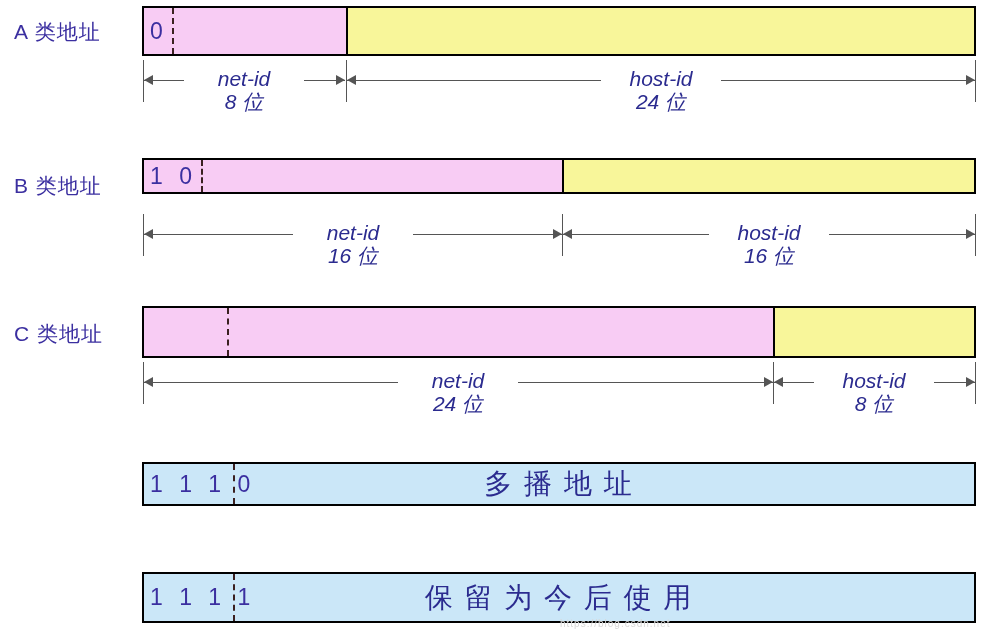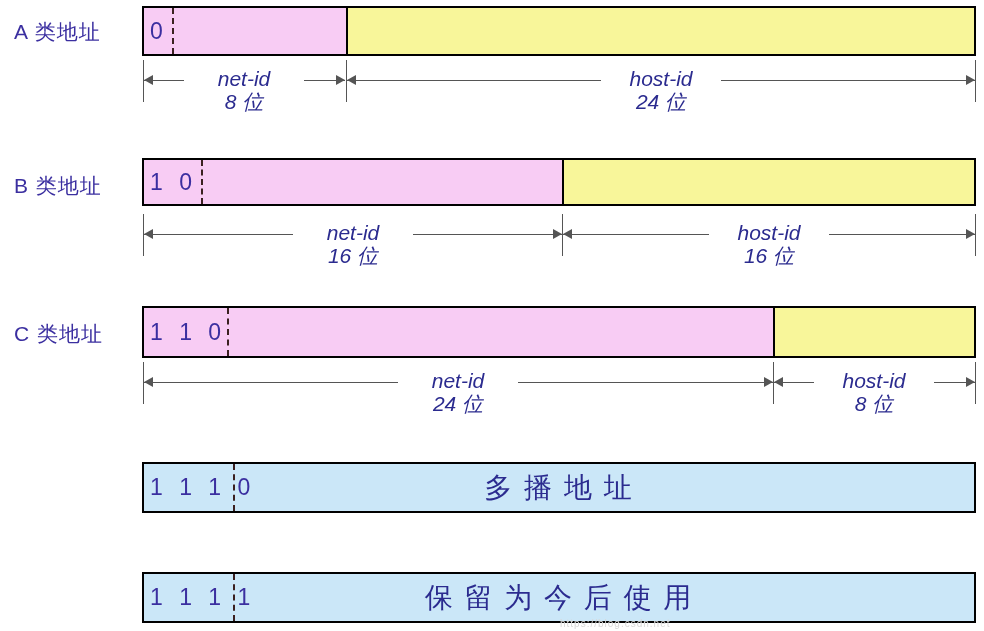--- a/index.html
+++ b/index.html
@@ -179,21 +179,21 @@
     <div class="dimlabel" style="left:255px; top:8px; width:120px;">
       <span class="name">host-id</span>
     </div>
     <div class="dimlabel" style="left:255px; top:30px; width:120px;">
       <span class="bits2">24 位</span>
     </div>
   </div>
 
   <div class="row-label" style="top:172px;">B 类地址</div>
 
-  <div class="bar" style="top:158px; height:48px;">
+  <div class="bar" style="top:158px; height:36px;">
     <div class="seg seg-pink" style="left:0; width:418px;"></div>
     <div class="seg seg-yellow seg-split" style="left:418px; right:0;"></div>
     <div class="bit-dash" style="left:57px;"></div>
     <div class="bits" style="left:0;">1 0</div>
   </div>
 
   <div class="dimgroup" style="left:143px; top:214px; width:420px; height:50px;">
     <div class="tick" style="left:0; height:42px;"></div>
     <div class="arrowline" style="left:1px; width:418px; top:20px;"></div>
     <div class="arrowhead left" style="left:1px; top:15px;"></div>
@@ -219,21 +219,20 @@
       <span class="bits2">16 位</span>
     </div>
   </div>
 
   <div class="row-label" style="top:320px;">C 类地址</div>
 
   <div class="bar" style="top:306px; height:52px;">
     <div class="seg seg-pink" style="left:0; width:629px;"></div>
     <div class="seg seg-yellow seg-split" style="left:629px; right:0;"></div>
     <div class="bit-dash" style="left:83px;"></div>
-    <div class="bits" style="left:0;">1 1 0</div>
   </div>
 
   <div class="dimgroup" style="left:143px; top:362px; width:631px; height:50px;">
     <div class="tick" style="left:0; height:42px;"></div>
     <div class="arrowline" style="left:1px; width:629px; top:20px;"></div>
     <div class="arrowhead left" style="left:1px; top:15px;"></div>
     <div class="arrowhead right" style="left:621px; top:15px;"></div>
     <div class="dimlabel" style="left:255px; top:8px; width:120px;">
       <span class="name">net-id</span>
     </div>
@@ -250,21 +249,21 @@
     <div class="arrowhead right" style="left:193px; top:15px;"></div>
     <div class="dimlabel" style="left:41px; top:8px; width:120px;">
       <span class="name">host-id</span>
     </div>
     <div class="dimlabel" style="left:41px; top:30px; width:120px;">
       <span class="bits2">8 位</span>
     </div>
   </div>
 
 
-  <div class="bar" style="top:462px; height:51px;">
+  <div class="bar" style="top:462px; height:44px;">
     <div class="seg seg-blue" style="left:0; right:0;"></div>
     <div class="bit-dash" style="left:89px;"></div>
     <div class="bits" style="left:0;">1 1 1 0</div>
     <div class="bar-center-text">多 播 地 址</div>
   </div>
 
 
   <div class="bar" style="top:572px; height:51px;">
     <div class="seg seg-blue" style="left:0; right:0;"></div>
     <div class="bit-dash" style="left:89px;"></div>

